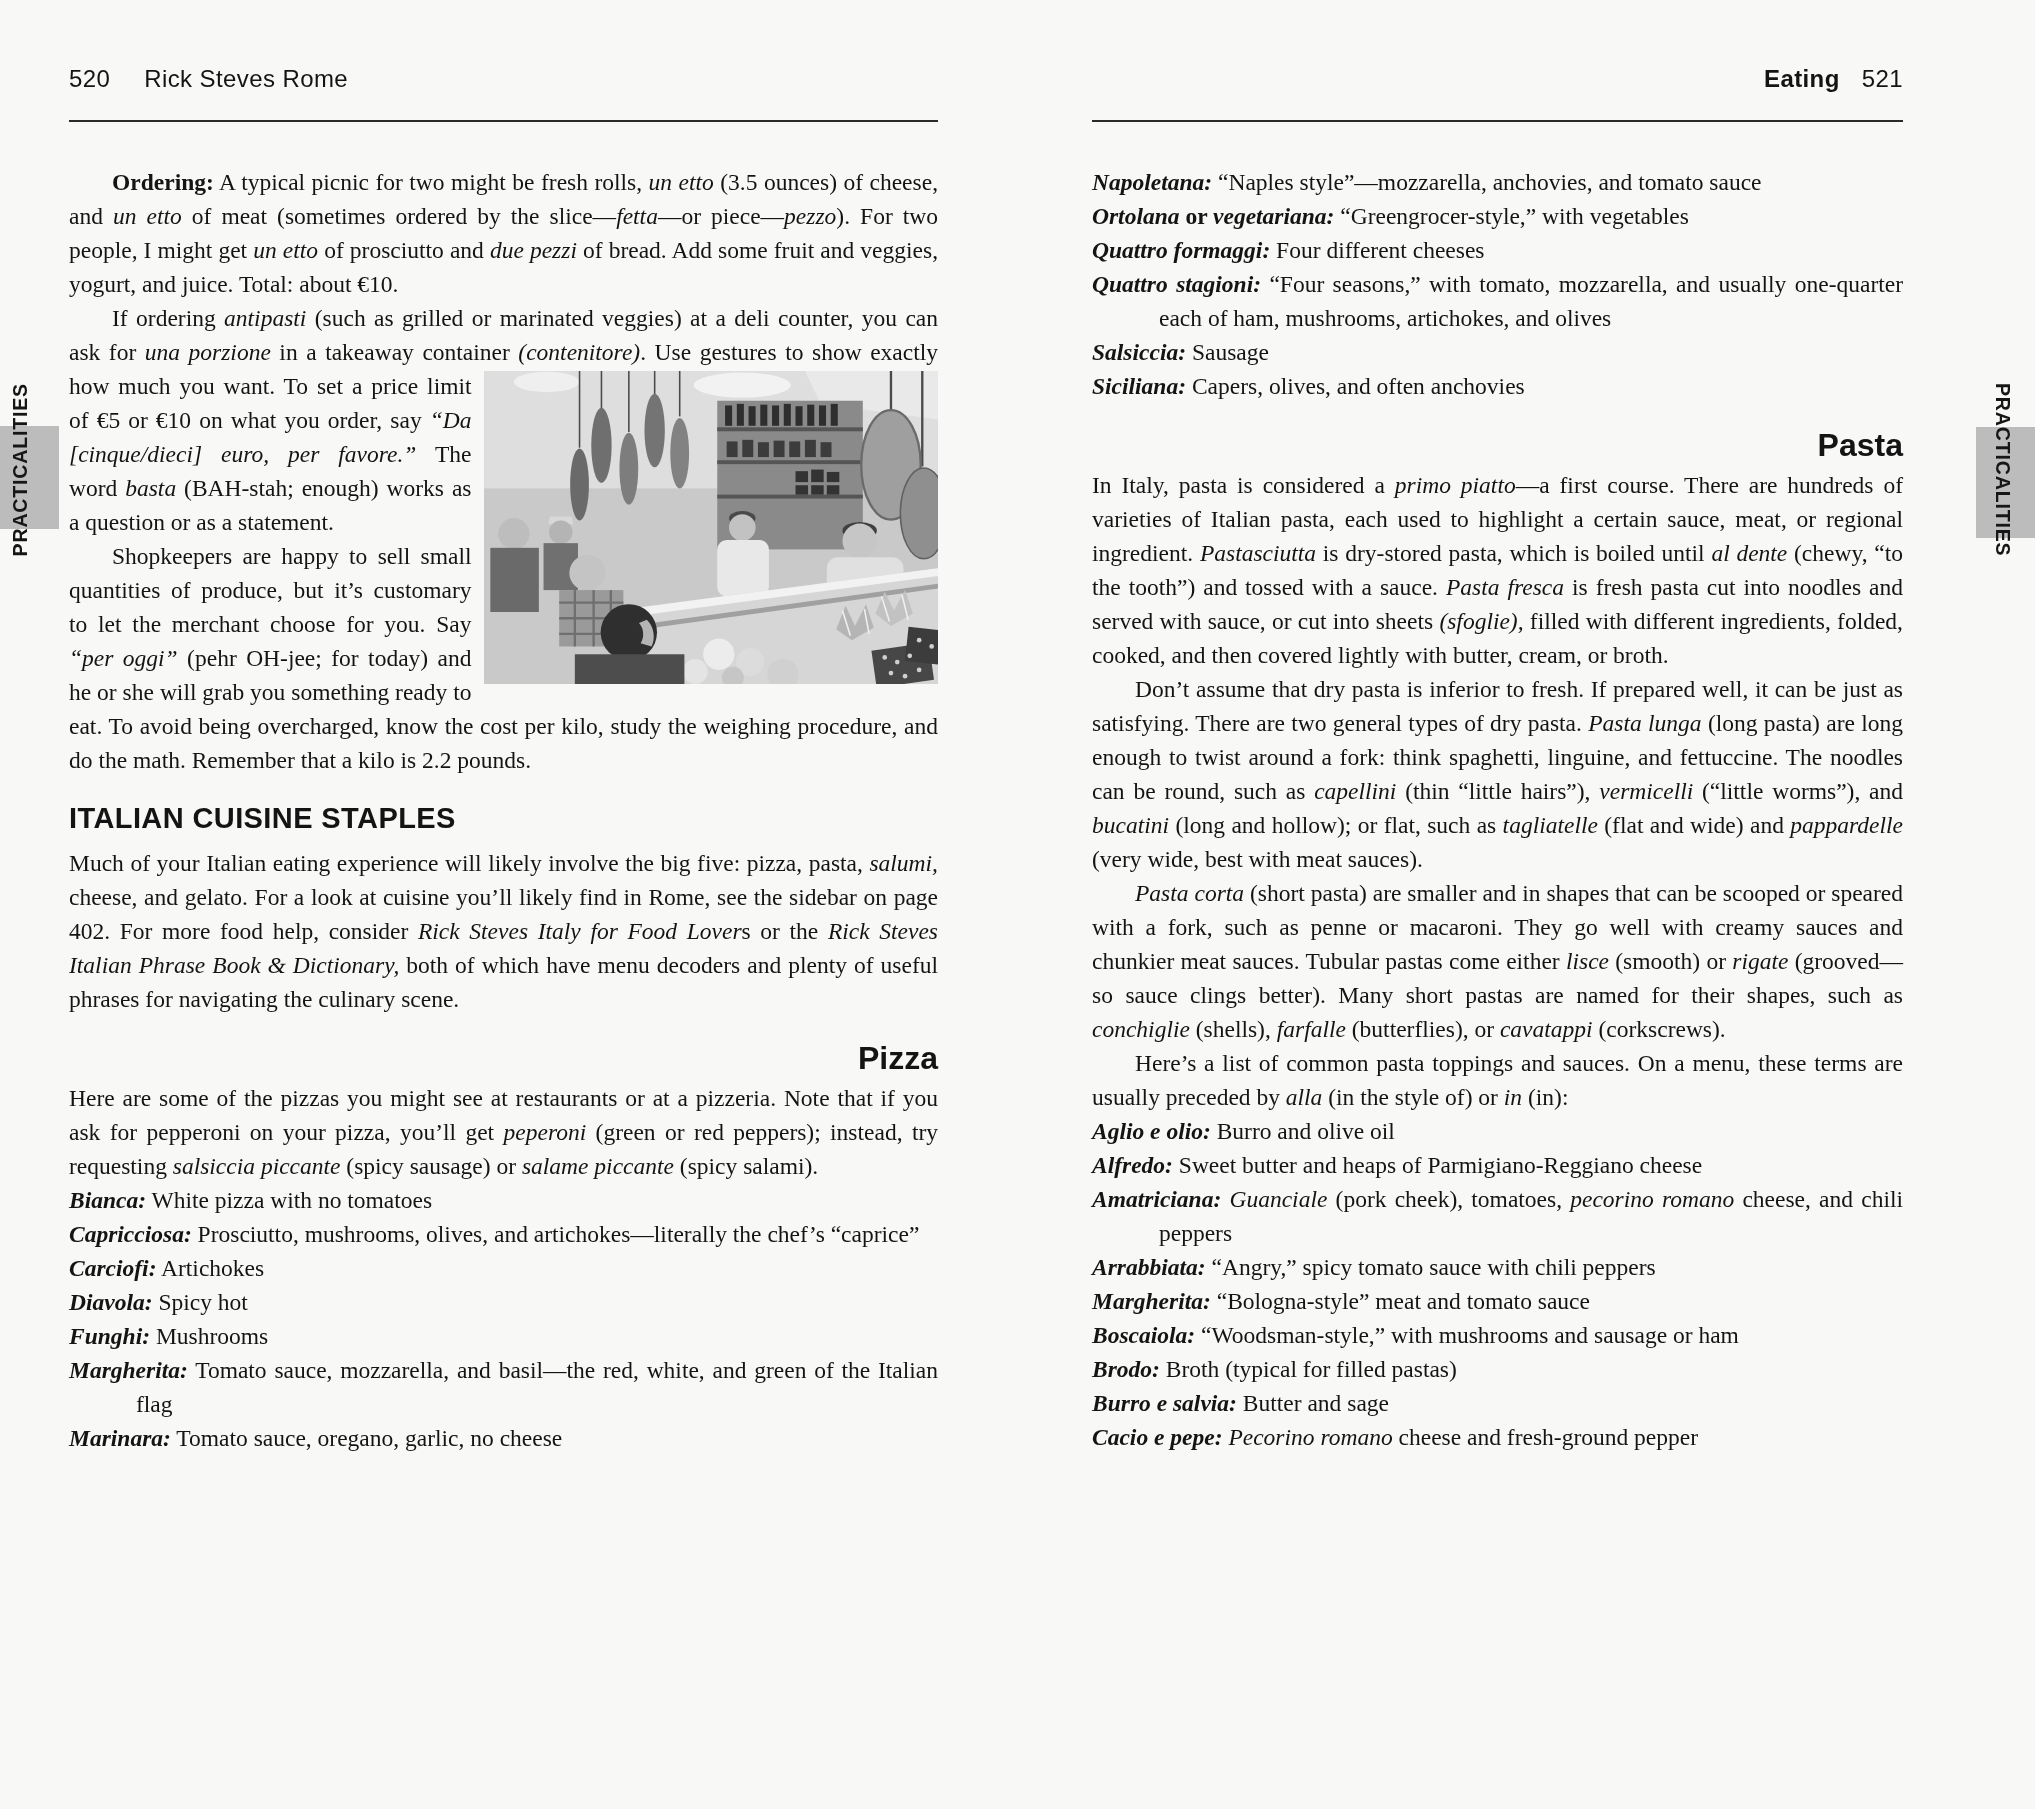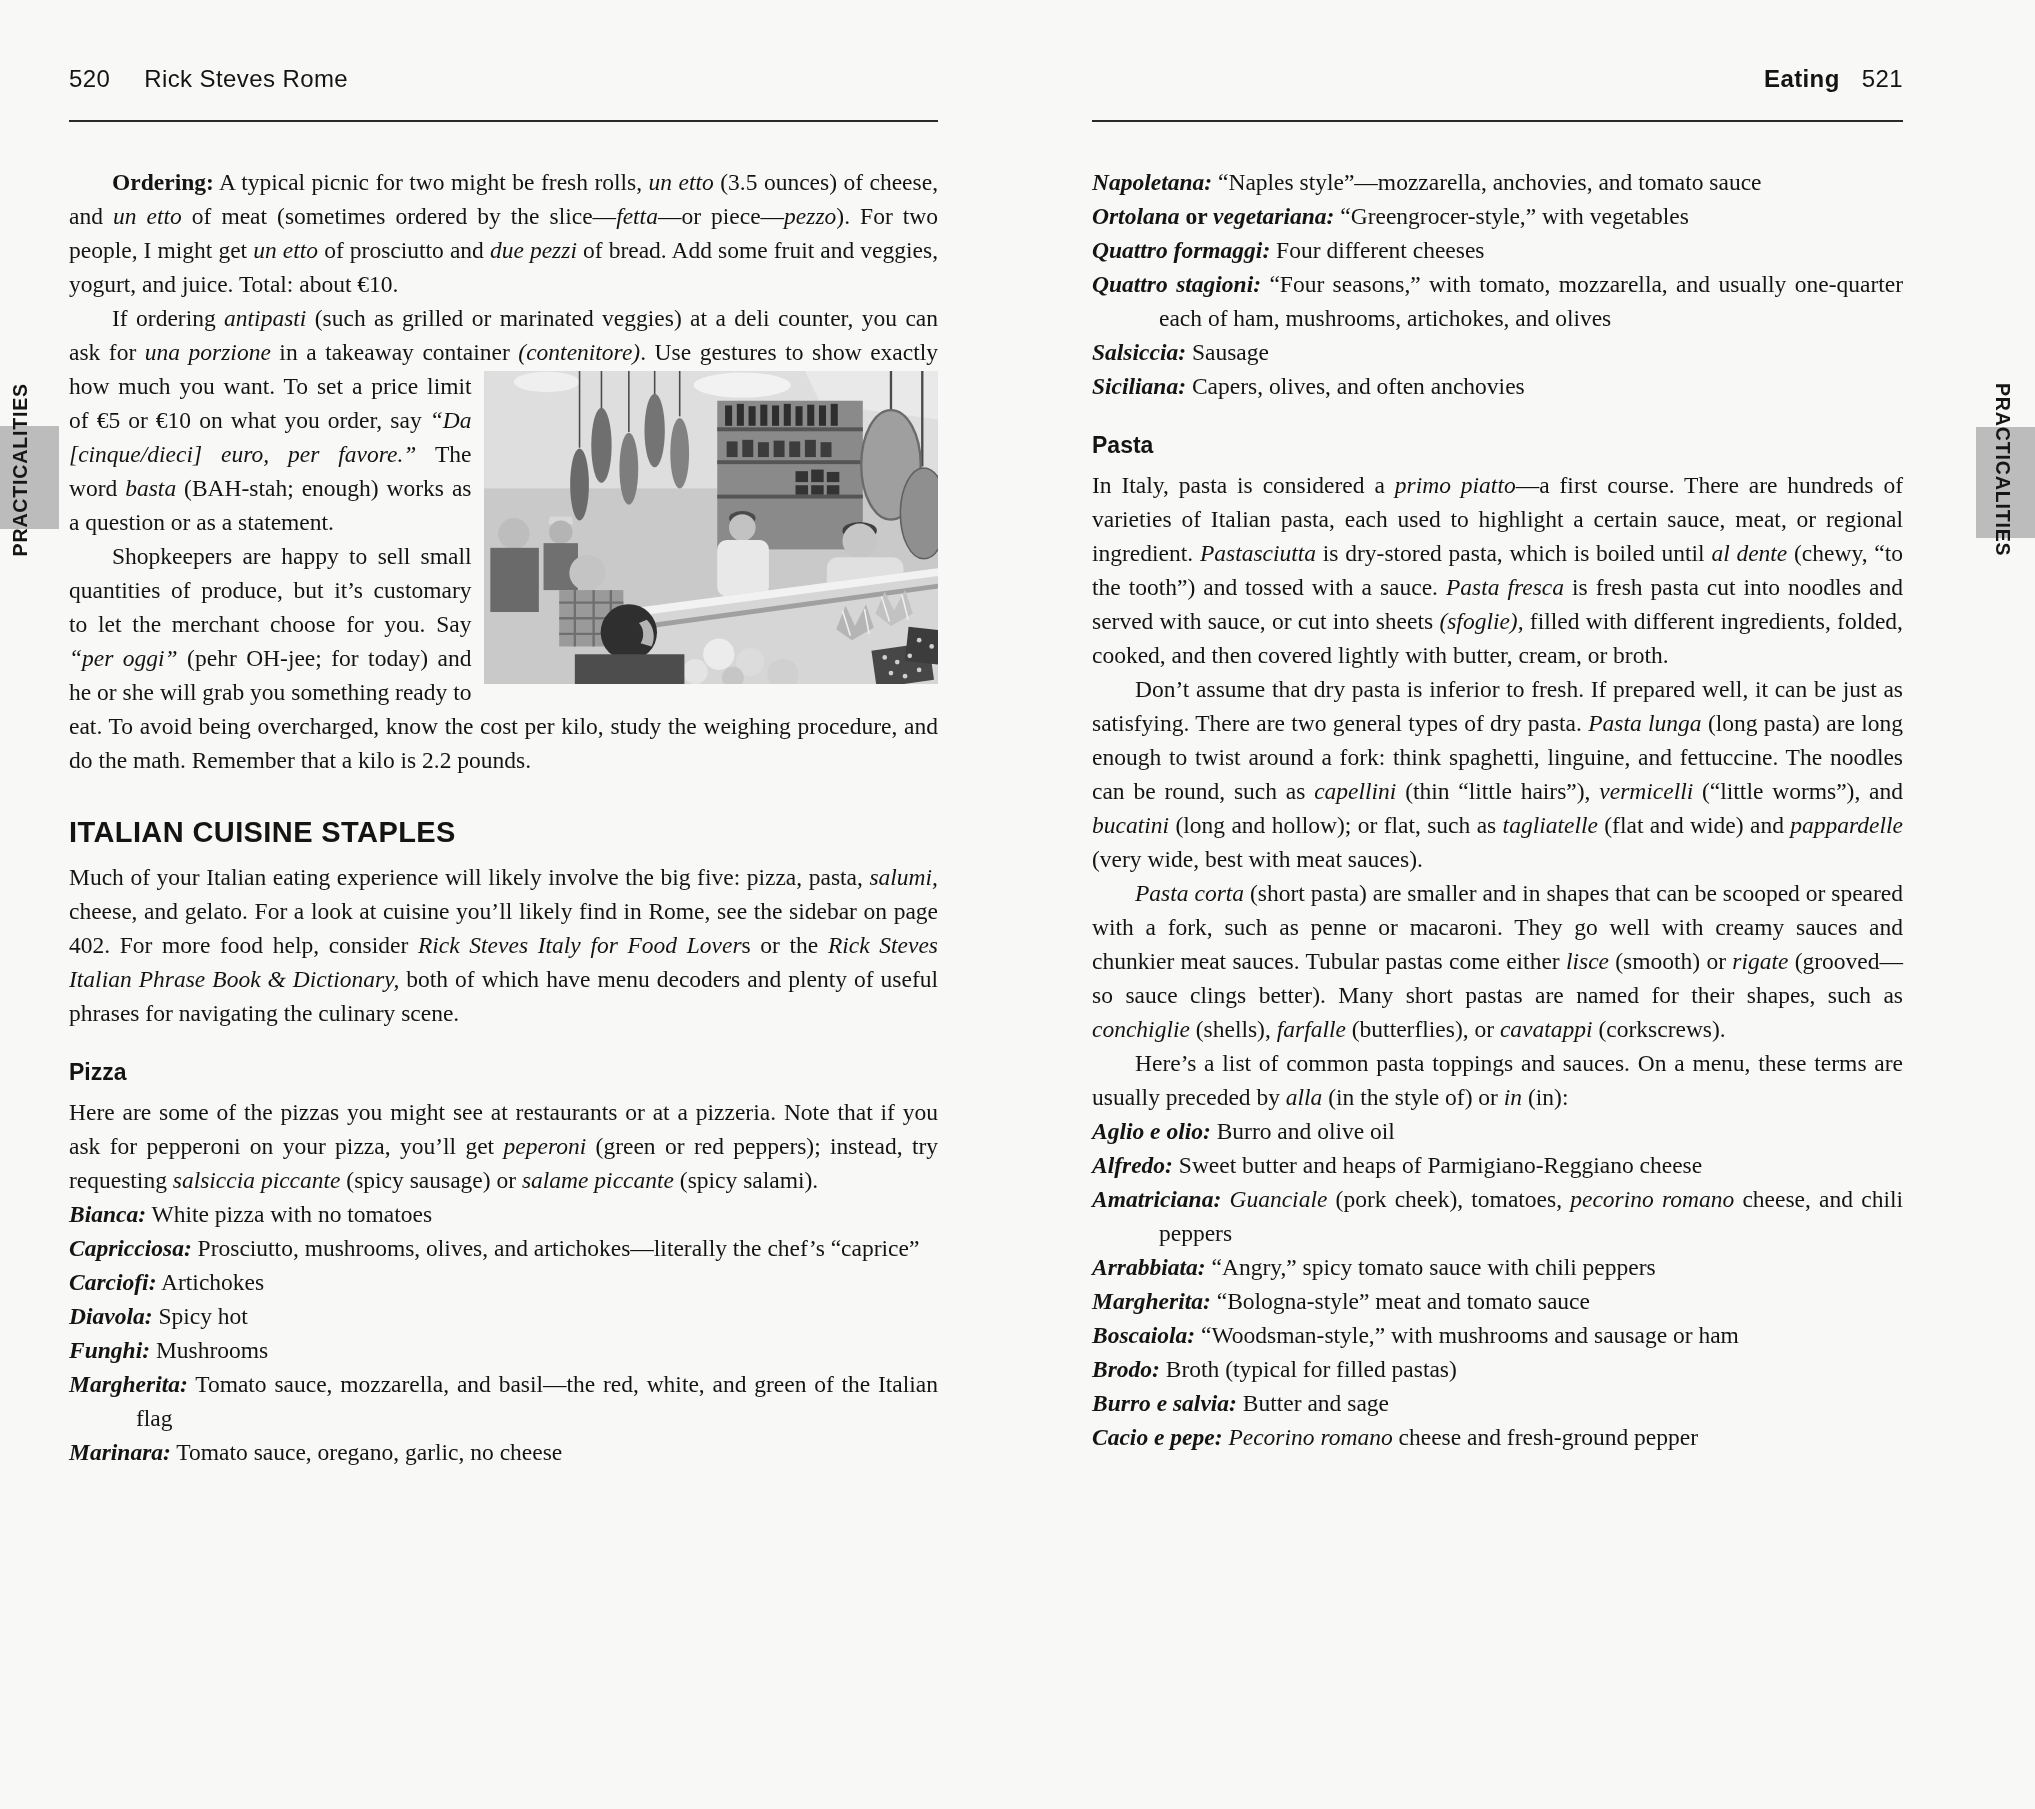--- a/index.html
+++ b/index.html
@@ -20,26 +20,26 @@
   }
   .pg-header.right{justify-content:flex-end;}
   .pg-num{font-weight:400;}
   .pg-title{font-weight:400;margin-left:34px;}
   .pg-topic{font-weight:700;margin-right:22px;}
   .body-copy{margin-top:43px;font-size:23.5px;line-height:34px;text-align:justify;}
   p.para{margin:0;}
   p.indent{text-indent:43px;}
   h2.sec{
     font-family:"Liberation Sans", sans-serif;font-weight:700;
-    font-size:29px;letter-spacing:0.4px;margin:38px 0 11px 0;
+    font-size:29px;letter-spacing:0.4px;margin:24px 0 11px 0;
     text-align:left;clear:both;
   }
   h3.sub{
     font-family:"Liberation Sans", sans-serif;font-weight:700;
-    font-size:23px;margin:25px 0 6.3px 0;text-align:left;clear:both;
+    font-size:32px;margin:25px 0 6.3px 0;text-align:right;clear:both;
   }
   ul.menu-list{list-style:none;margin:0;padding:0;}
   ul.menu-list li{padding-left:67px;text-indent:-67px;}
   .run-r{font-style:normal;font-weight:400;}
   .run-i{font-style:italic;}
   .run-b{font-weight:700;}
   .run-bi{font-weight:700;font-style:italic;}
   .push{float:right;width:0;height:70px;}
   figure.photo{
     float:right;clear:right;width:454px;height:313px;

